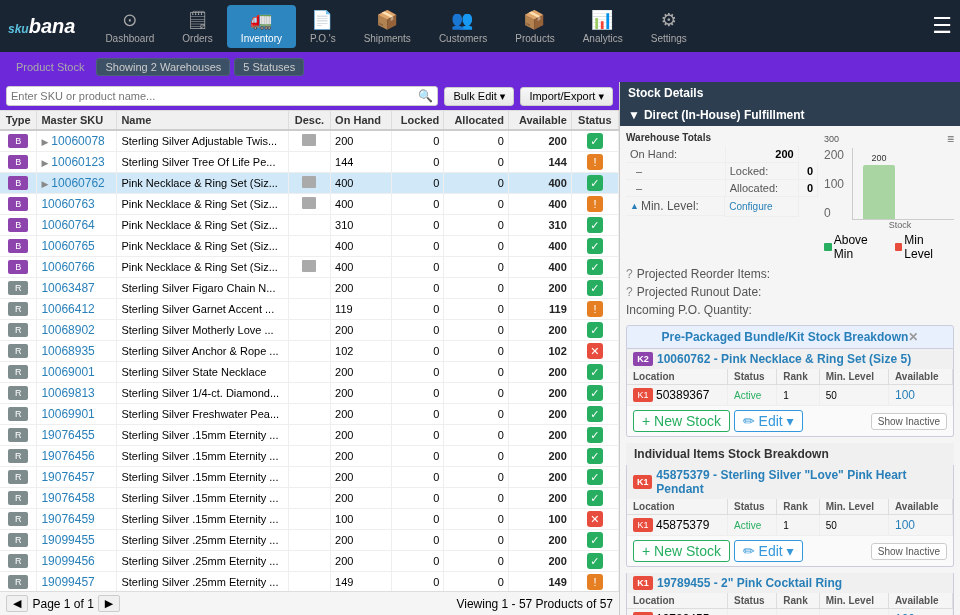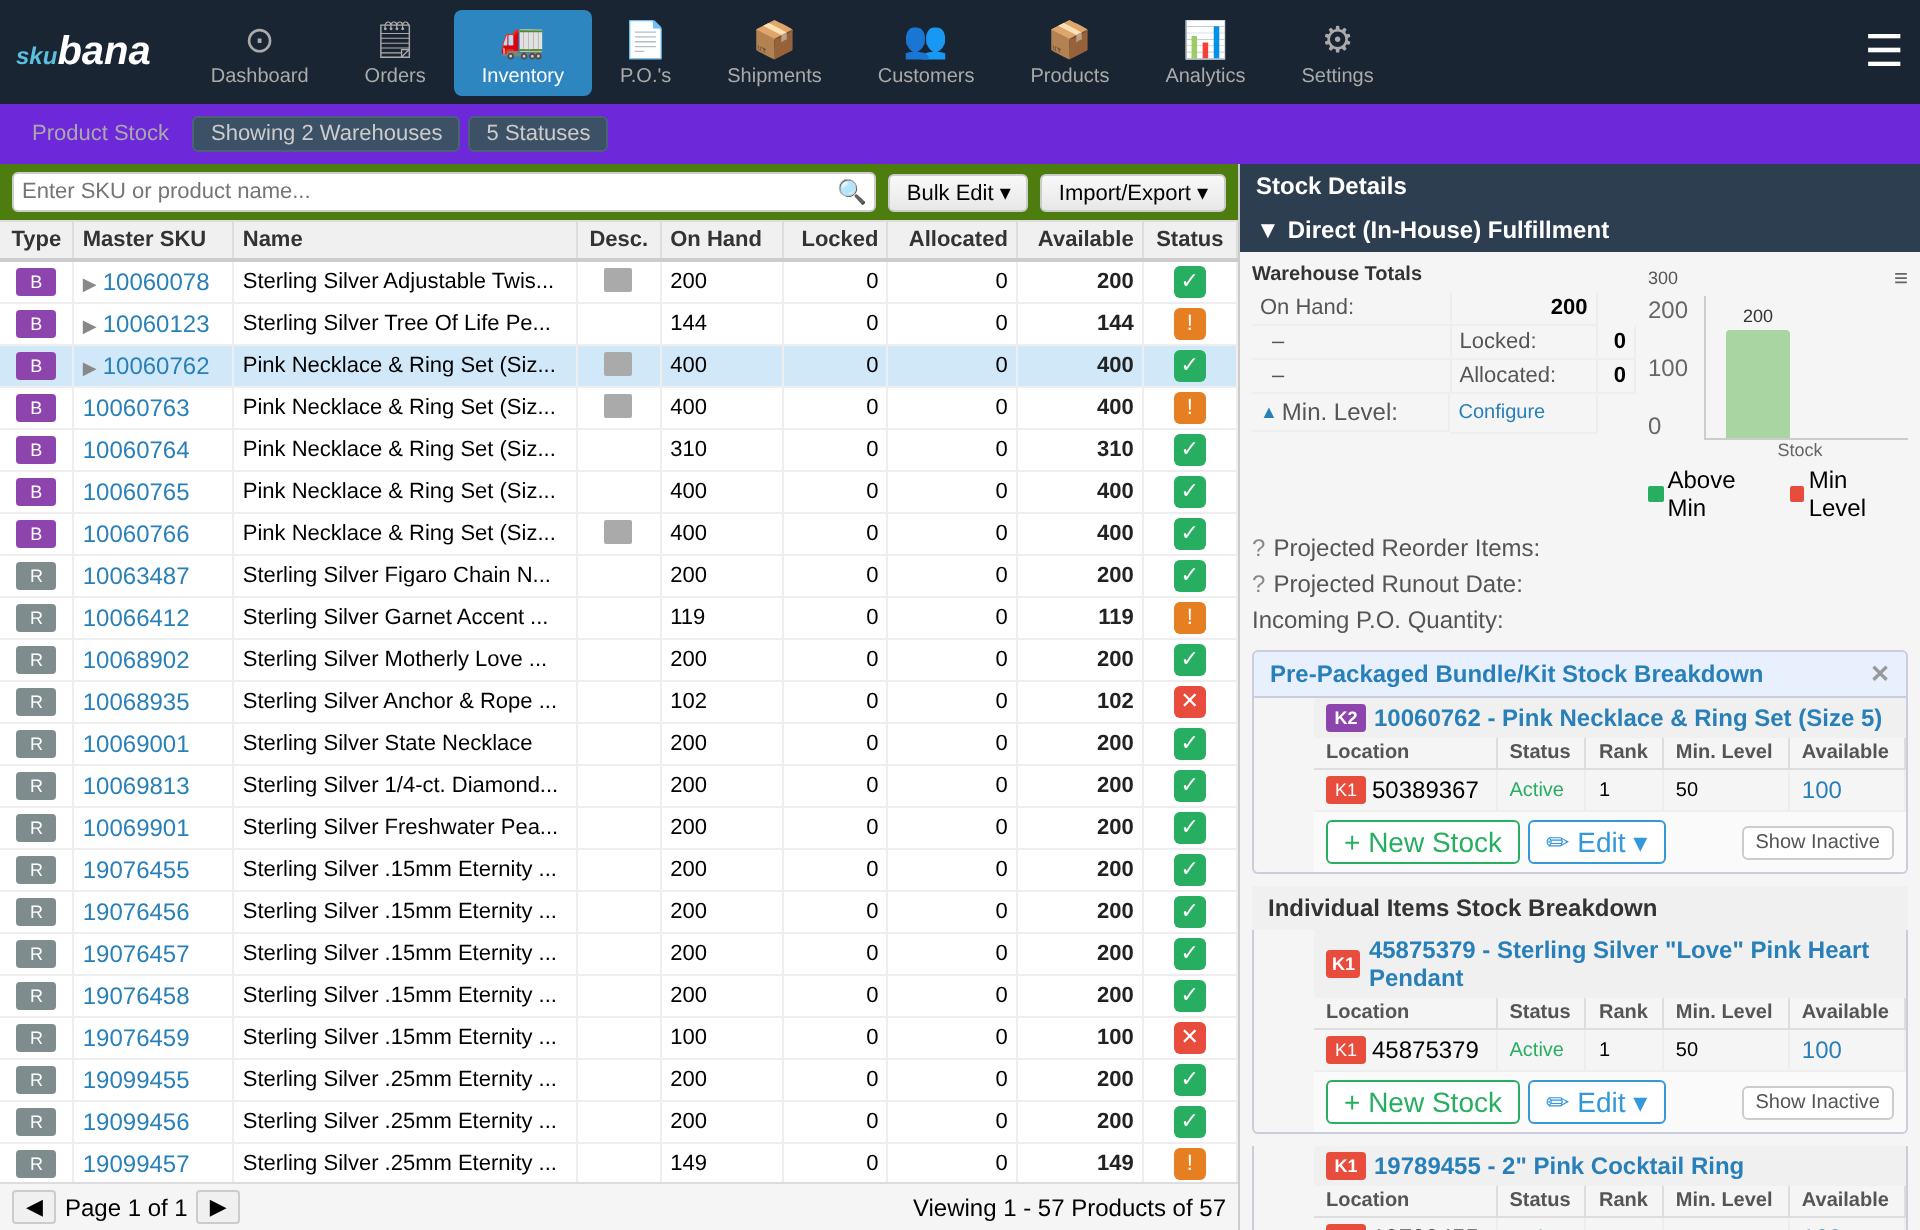--- a/index.html
+++ b/index.html
@@ -18,21 +18,21 @@
     
     .sub-nav { background: #6d28d9; display: flex; align-items: center; height: 30px; padding: 0 8px; gap: 4px; }
     .sub-nav-title { color: #aaa; font-size: 11px; padding: 0 8px; }
     .sub-filter { background: #3d5166; color: #ccc; border: 1px solid #4a6278; padding: 2px 8px; border-radius: 3px; font-size: 11px; cursor: pointer; }
 
     
     .main-layout { display: flex; height: calc(615px - 82px); }
 
     
     .left-panel { width: 620px; display: flex; flex-direction: column; border-right: 1px solid #ccc; background: white; }
-    .left-header { display: flex; align-items: center; padding: 4px 6px; gap: 6px; border-bottom: 1px solid #ddd; background: #4d7c0f; }
+    .left-header { display: flex; align-items: center; padding: 4px 6px; gap: 6px; border-bottom: 1px solid #ddd; background: #6d28d9; }
     .search-box { display: flex; align-items: center; border: 1px solid #ccc; border-radius: 3px; padding: 2px 4px; background: white; flex: 1; }
     .search-box input { border: none; outline: none; font-size: 11px; width: 100%; }
     .btn { border: 1px solid #ccc; background: linear-gradient(to bottom, #f8f8f8, #e8e8e8); padding: 2px 8px; border-radius: 3px; cursor: pointer; font-size: 11px; display: flex; align-items: center; gap: 3px; }
 
     
     .table-container { flex: 1; overflow-y: auto; overflow-x: hidden; }
     table { width: 100%; border-collapse: collapse; }
     thead { position: sticky; top: 0; background: #f0f0f0; z-index: 10; }
     th { padding: 3px 4px; text-align: left; border-bottom: 2px solid #ccc; border-right: 1px solid #ddd; font-size: 11px; font-weight: bold; color: #333; white-space: nowrap; }
     td { padding: 2px 4px; border-bottom: 1px solid #eee; border-right: 1px solid #eee; font-size: 11px; white-space: nowrap; overflow: hidden; text-overflow: ellipsis; max-width: 120px; }
@@ -58,22 +58,22 @@
     .page-btn { border: 1px solid #ccc; background: #f0f0f0; padding: 1px 6px; border-radius: 2px; cursor: pointer; font-size: 11px; }
 
     
     .right-panel { flex: 1; background: #f5f5f5; overflow-y: auto; }
     .section-header { background: #2c3e50; color: white; padding: 4px 8px; font-size: 11px; font-weight: bold; display: flex; align-items: center; gap: 4px; cursor: pointer; }
     .section-content { padding: 6px; }
     .configure-link { color: #2980b9; cursor: pointer; text-decoration: none; font-size: 10px; }
 
     
     .breakdown-section { margin-top: 6px; }
-    .breakdown-header { background: #e8f0fe; padding: 4px 8px; font-size: 11px; color: #2980b9; font-weight: bold; display: flex; align-items: center; justify-content: space-between; border-radius: 3px 3px 0 0; border: 1px solid #ccd; }
-    .breakdown-body { border: 1px solid #ccd; border-top: none; border-radius: 0 0 3px 3px; overflow: hidden; padding-left: 30px; }
+    .breakdown-header { background: #e8f0fe; padding: 4px 8px; font-size: 11px; color: #2980b9; font-weight: bold; display: flex; align-items: center; justify-content: center; border-radius: 3px 3px 0 0; border: 1px solid #ccd; }
+    .breakdown-body { border: 1px solid #ccd; border-top: none; border-radius: 0 0 3px 3px; overflow: hidden; }
     .breakdown-sub-header { background: #f0f0f0; padding: 3px 6px; font-size: 10px; font-weight: bold; color: #555; display: flex; align-items: center; gap: 4px; }
     .breakdown-table { width: 100%; border-collapse: collapse; }
     .breakdown-table th { background: #f5f5f5; padding: 2px 6px; font-size: 10px; color: #555; font-weight: bold; border-bottom: 1px solid #ddd; }
     .breakdown-table td { padding: 3px 6px; font-size: 10px; border-bottom: 1px solid #eee; }
     .breakdown-table .avail-link { color: #2980b9; cursor: pointer; }
 
     .breakdown-actions { display: flex; align-items: center; justify-content: space-between; padding: 4px 6px; background: #fafafa; }
     .action-btn { border: 1px solid #27ae60; color: #27ae60; background: white; padding: 2px 8px; border-radius: 3px; font-size: 14px; cursor: pointer; }
     .action-btn.edit { border-color: #3498db; color: #3498db; }
     .show-inactive { color: #555; font-size: 10px; border: 1px solid #ccc; background: white; padding: 2px 6px; border-radius: 3px; cursor: pointer; }

